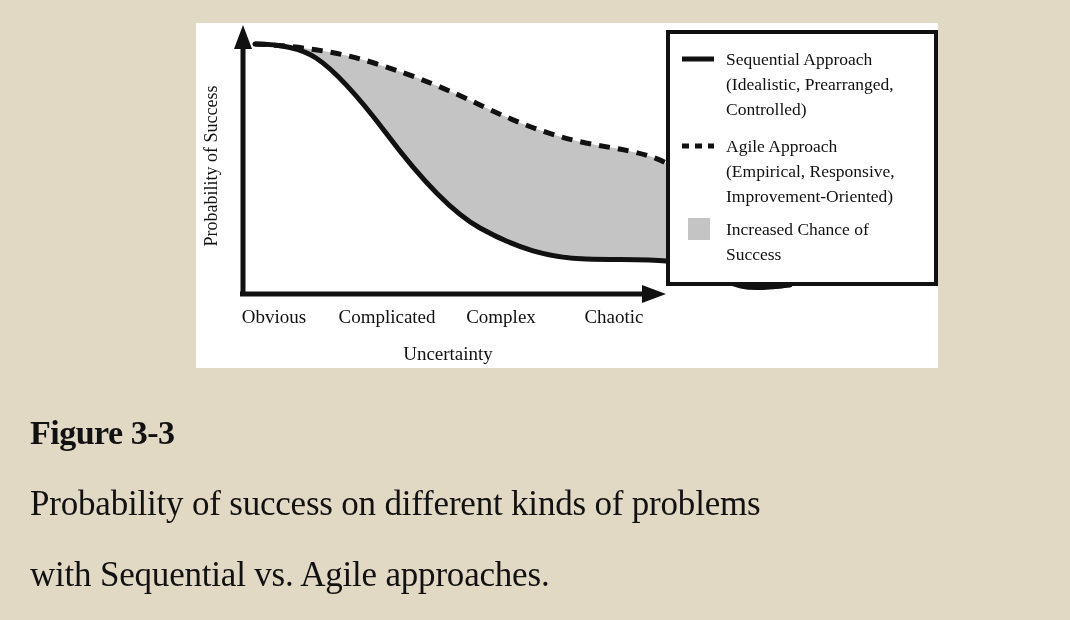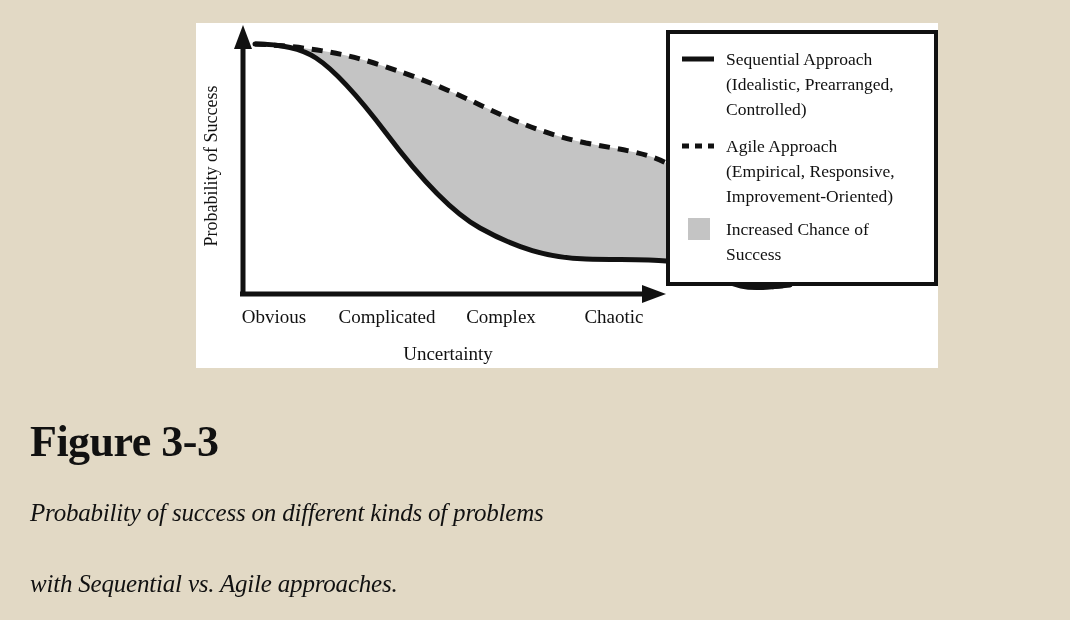--- a/index.html
+++ b/index.html
@@ -56,30 +56,29 @@
 
   #caption-block {
     position: absolute;
     left: 30px;
     top: 412px;
     width: 1020px;
   }
   #caption-title {
     font-family: "Liberation Serif", "DejaVu Serif", serif;
     font-weight: bold;
-    font-size: 44px;
+    font-size: 34px;
     color: #111111;
     letter-spacing: -0.5px;
     line-height: 42px;
-    margin: 9px 0 14px 0;
+    margin: 0 0 14px 0;
   }
   #caption-body {
     font-family: "Liberation Serif", "DejaVu Serif", serif;
-    font-style: italic;
-    font-size: 25px;
+    font-size: 35px;
     color: #111111;
     line-height: 71px;
     margin: 0;
     white-space: pre-line;
     letter-spacing: -0.2px;
   }
 </style>
 </head>
 <body>
 

